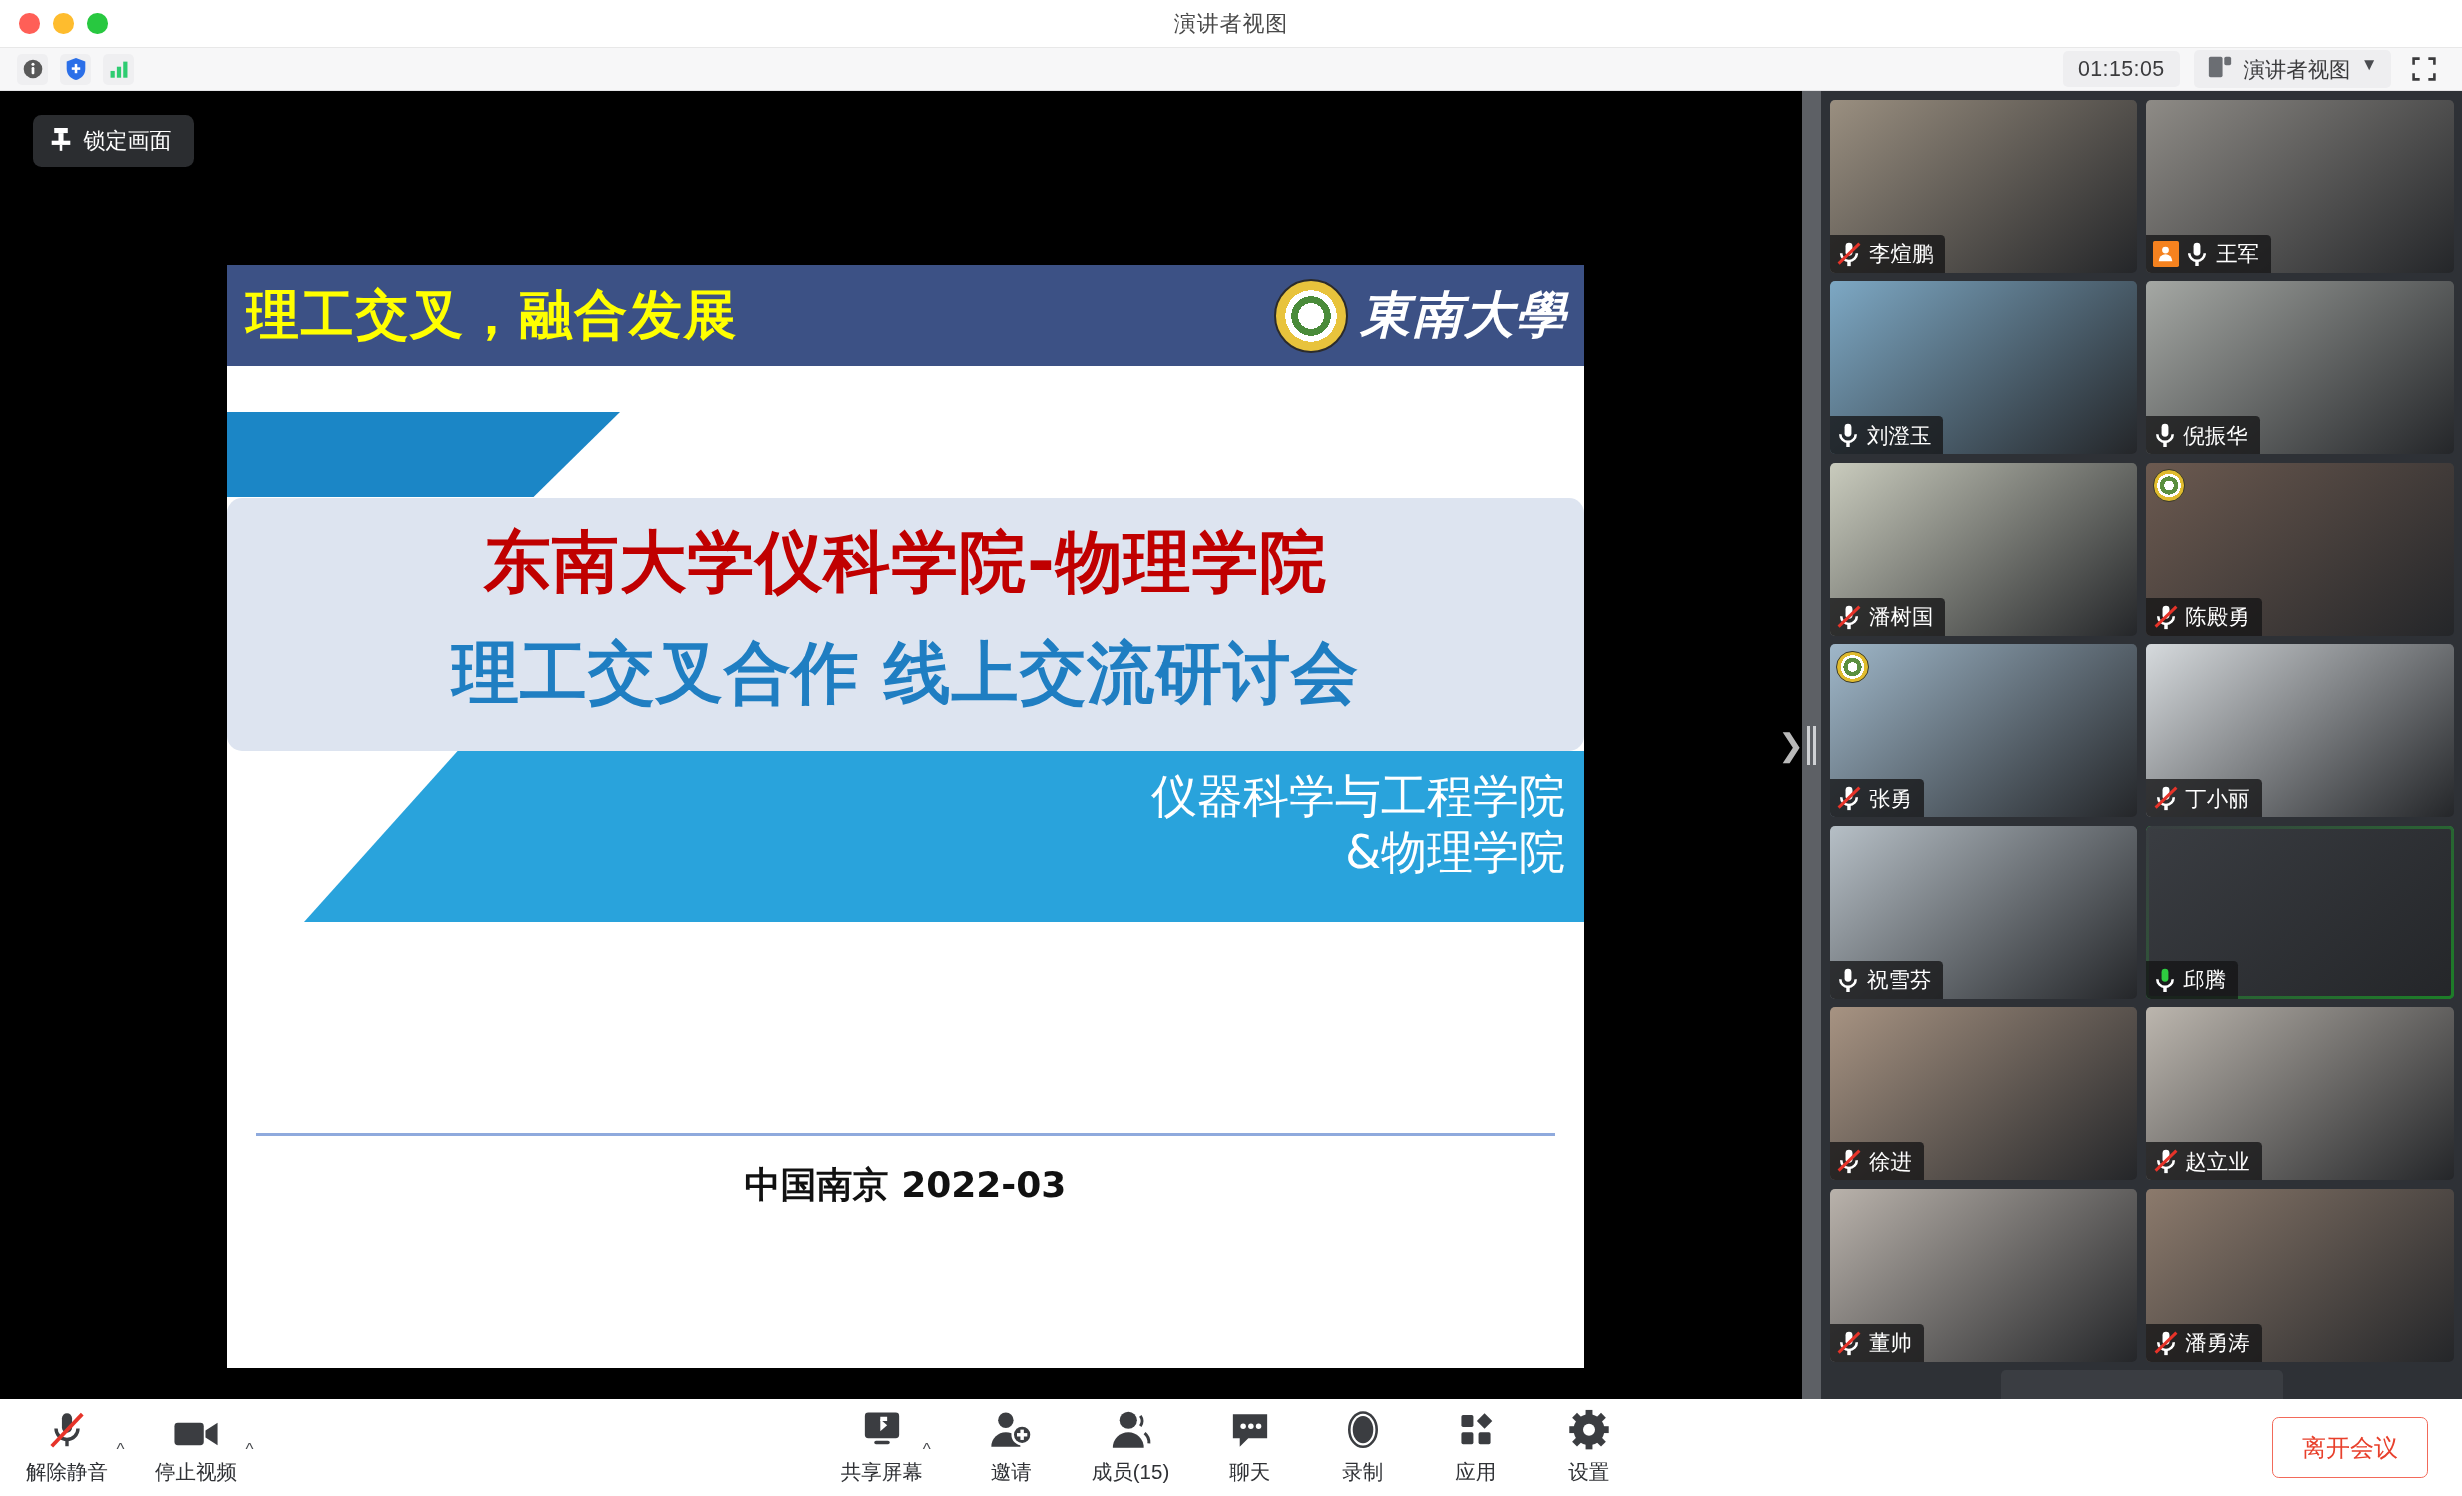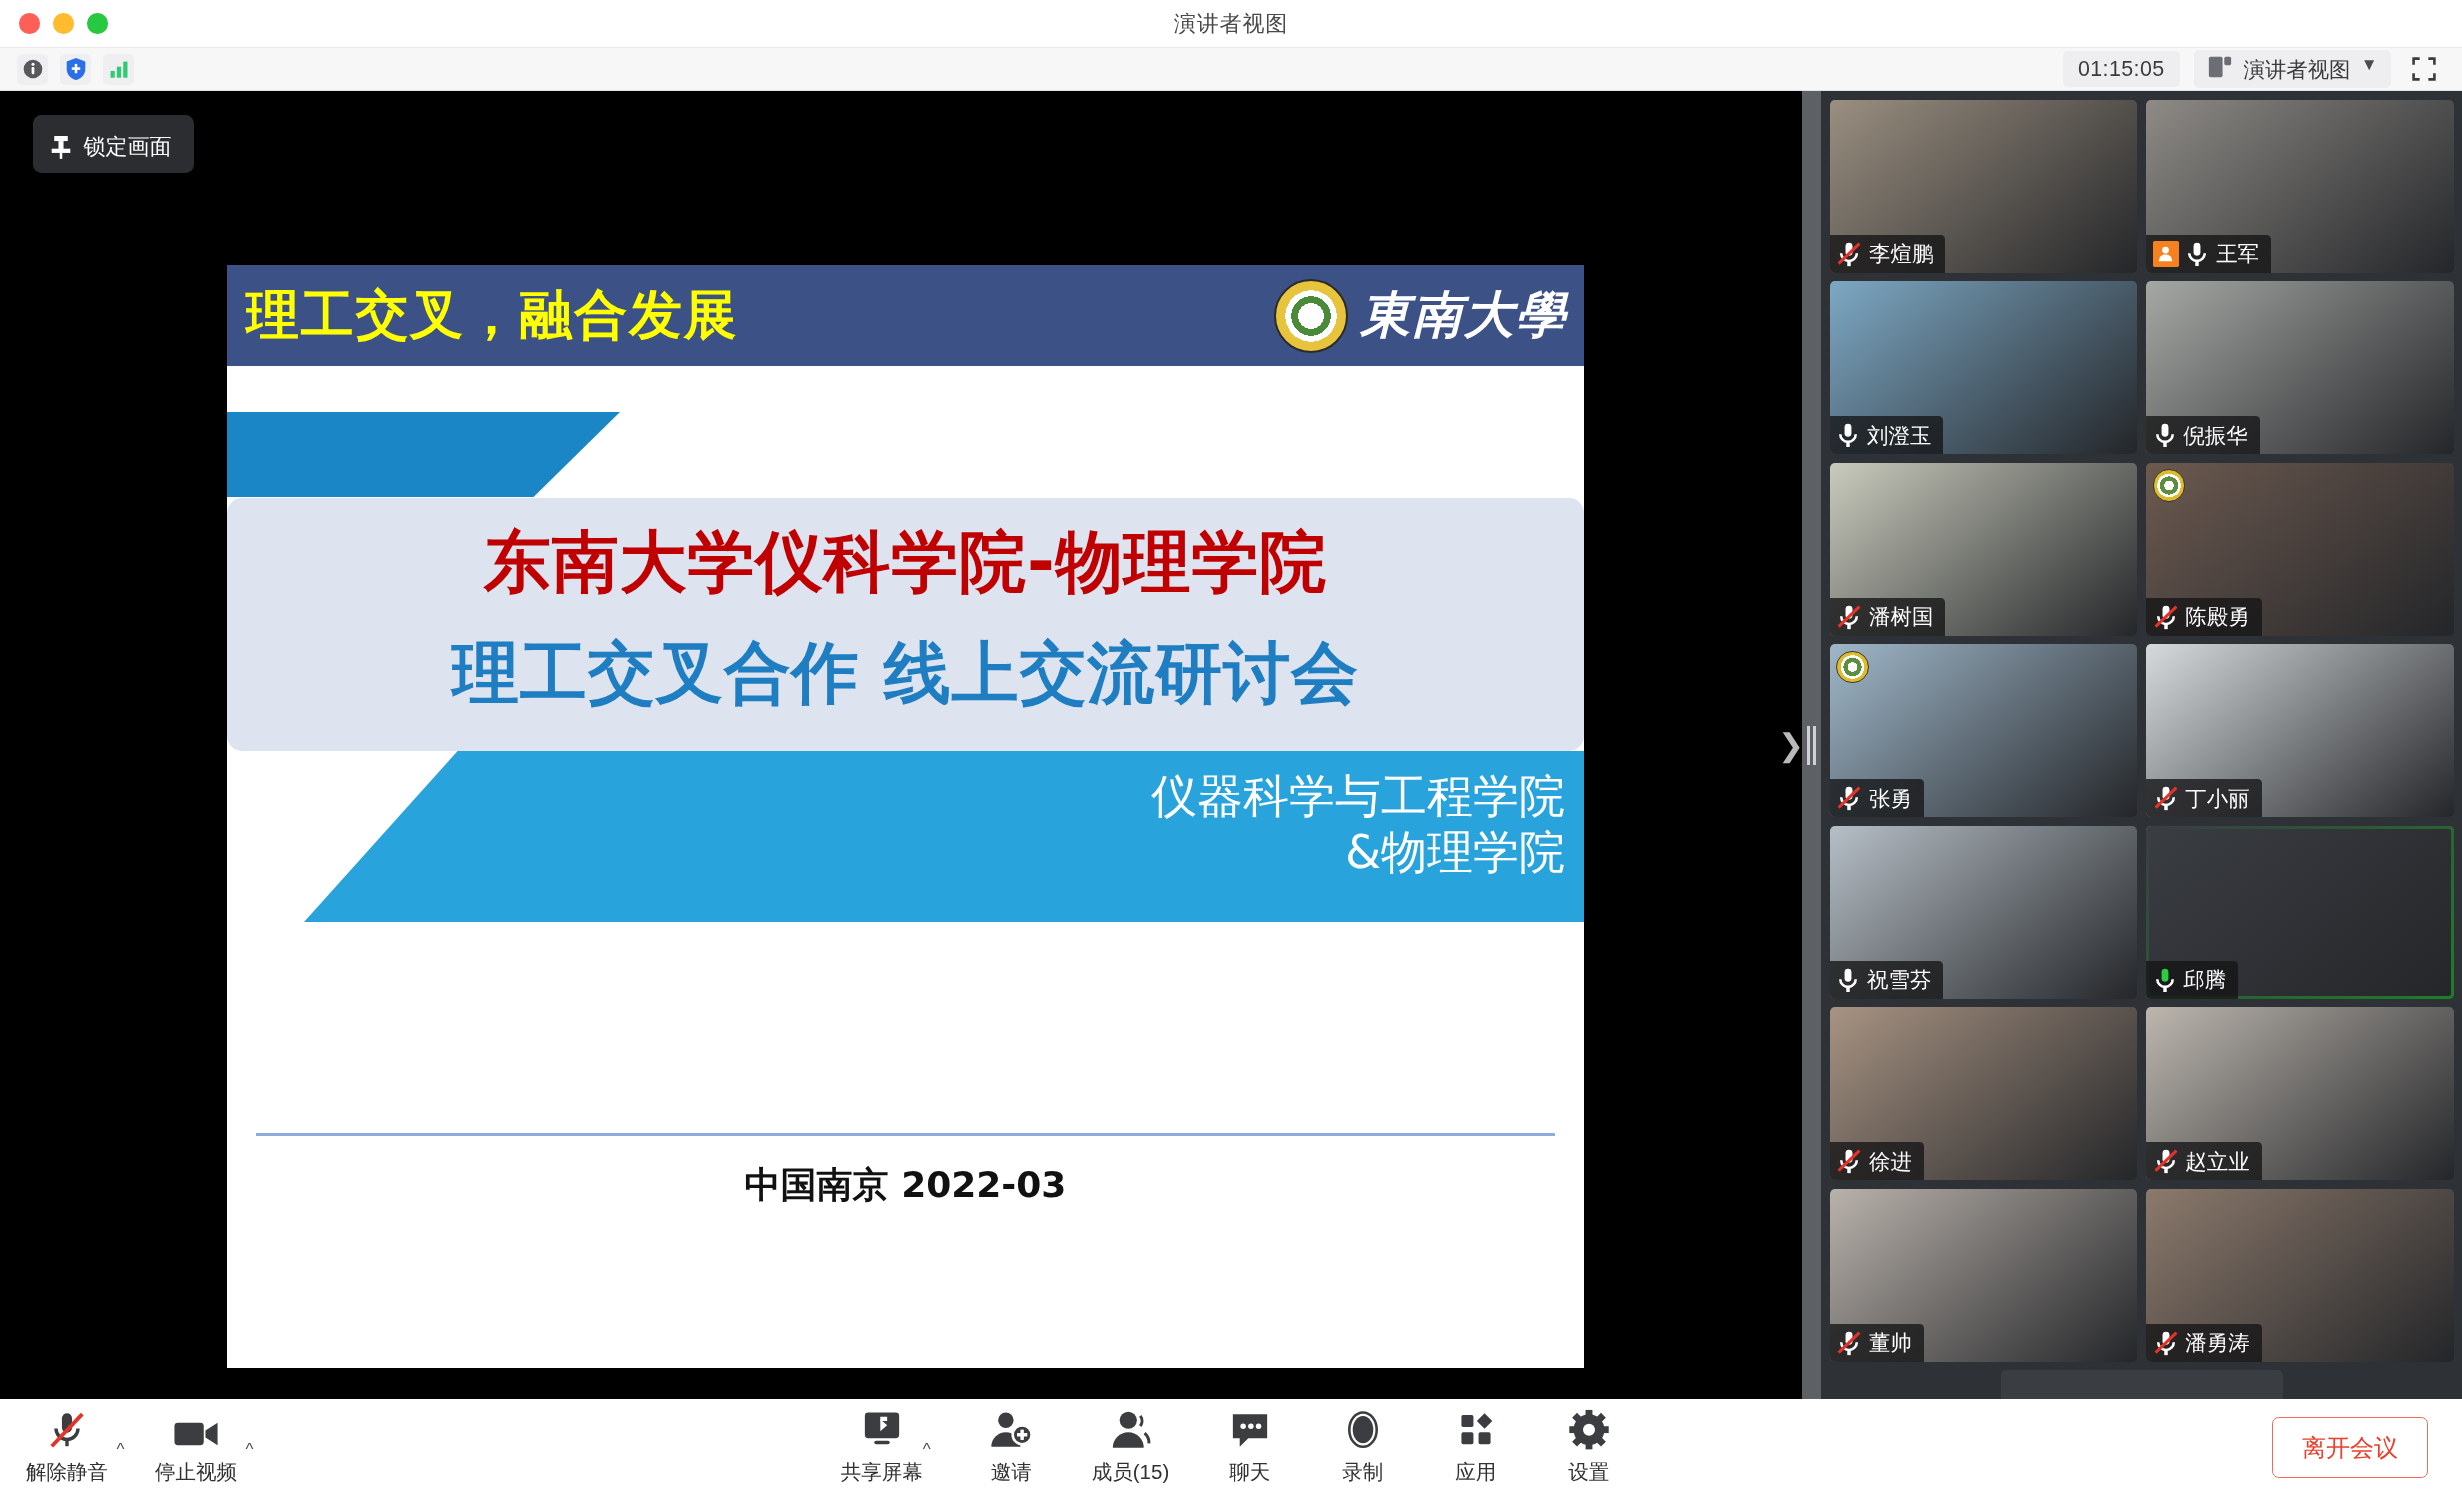--- a/index.html
+++ b/index.html
@@ -56,22 +56,22 @@
   }
 
   
   .stage {
     position: absolute; top: 91px; left: 0;
     width: 1821px; height: 1308px; background: #000;
   }
   .lock-pill {
     position: absolute; top: 24px; left: 32.5px;
     background: #2b2d30; color: #fff; border-radius: 8.5px;
-    padding: 17px 22px 11px 17px;
-    display: flex; align-items: center; gap: 12px;
+    padding: 11px 22px 11px 17px;
+    display: flex; gap: 12px;
     font-size: 22px;
   }
 
   
   .slide {
     position: absolute; left: 227px; top: 174px;
     width: 1357px; height: 1103px; background: #ffffff; overflow: hidden;
   }
   .slide-banner {
     position: absolute; left: 0; top: 0; width: 100%; height: 101px;

